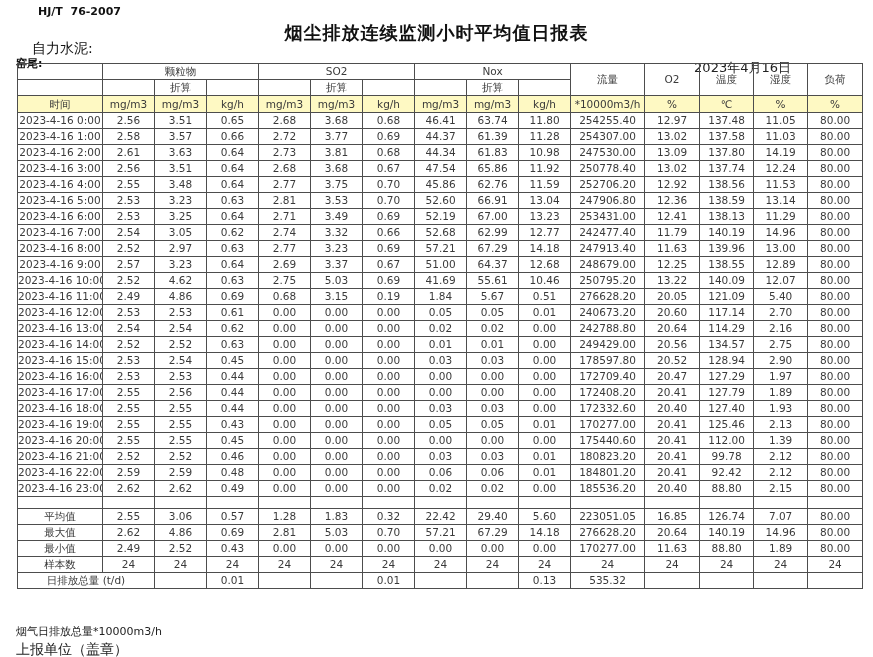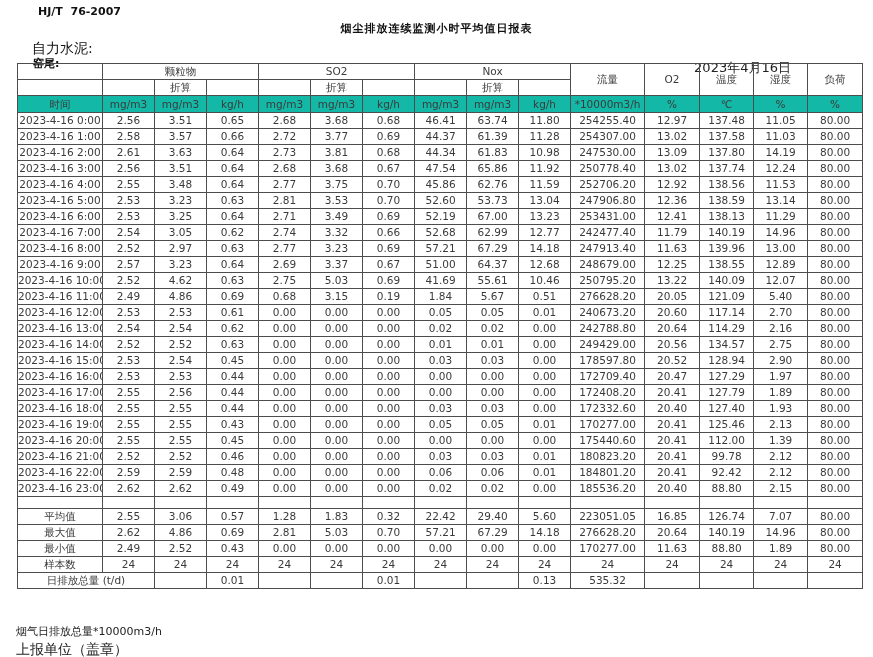--- a/index.html
+++ b/index.html
@@ -2,35 +2,35 @@
 <html><head>
 <meta charset="utf-8">
 <style>
   html,body{margin:0;padding:0;}
   body{
     width:873px;height:657px;background:#ffffff;position:relative;
     font-family:"DejaVu Sans","Liberation Sans",sans-serif;color:#222;
     overflow:hidden;
   }
   .std{position:absolute;left:38px;top:5px;font-size:11px;font-weight:bold;white-space:pre;color:#111;}
-  .title{position:absolute;left:0;top:21px;width:873px;text-align:center;font-size:11px;font-weight:bold;color:#111;letter-spacing:1px;}
+  .title{position:absolute;left:0;top:21px;width:873px;text-align:center;font-size:18px;font-weight:bold;color:#111;letter-spacing:1px;}
   .company{position:absolute;left:32px;top:40px;font-size:14px;font-weight:normal;color:#111;}
-  .kiln{position:absolute;left:16px;top:56px;font-size:11px;font-weight:bold;color:#111;margin-left:17px;}
+  .kiln{position:absolute;left:16px;top:56px;font-size:11px;font-weight:bold;color:#111;}
   .date{position:absolute;right:82px;top:59px;font-size:13px;color:#222;}
   table.report{
     position:absolute;left:17px;top:63px;border-collapse:collapse;table-layout:fixed;
     width:846px;
   }
   table.report td,table.report th{
     border:1px solid #4d4d4d;padding:0;text-align:center;vertical-align:middle;
     font-size:10.5px;font-weight:normal;color:#3a3a3a;
     height:15px;line-height:15px;white-space:nowrap;overflow:hidden;
   }
   thead td,thead th{font-size:11px;color:#222;height:18px;line-height:18px;}
-  tr.unit-row td{background:#14b8a6;height:16px;line-height:16px;}
+  tr.unit-row td{background:#fef9c3;height:16px;line-height:16px;}
   tbody td{height:15px;line-height:15px;}
   tr.spacer-row td{height:11px;line-height:11px;}
   td.label-cell{color:#222;font-size:11px;}
   td.total-label{text-align:left;padding-left:2px;color:#222;font-size:11px;}
   .note{position:absolute;left:16px;top:624px;font-size:11px;color:#222;}
   .report-unit{position:absolute;left:16px;top:641px;font-size:14px;color:#222;}
   .unit2{position:absolute;left:170px;top:641px;font-size:14px;color:#222;margin-top:44px;}
 </style>
 </head>
 <body>
@@ -190,21 +190,21 @@
         </tr>
         <tr>
           <td>2023-4-16 5:00</td>
           <td>2.53</td>
           <td>3.23</td>
           <td>0.63</td>
           <td>2.81</td>
           <td>3.53</td>
           <td>0.70</td>
           <td>52.60</td>
-          <td>53.73</td>
+          <td>66.91</td>
           <td>13.04</td>
           <td>247906.80</td>
           <td>12.36</td>
           <td>138.59</td>
           <td>13.14</td>
           <td>80.00</td>
         </tr>
         <tr>
           <td>2023-4-16 6:00</td>
           <td>2.53</td>

